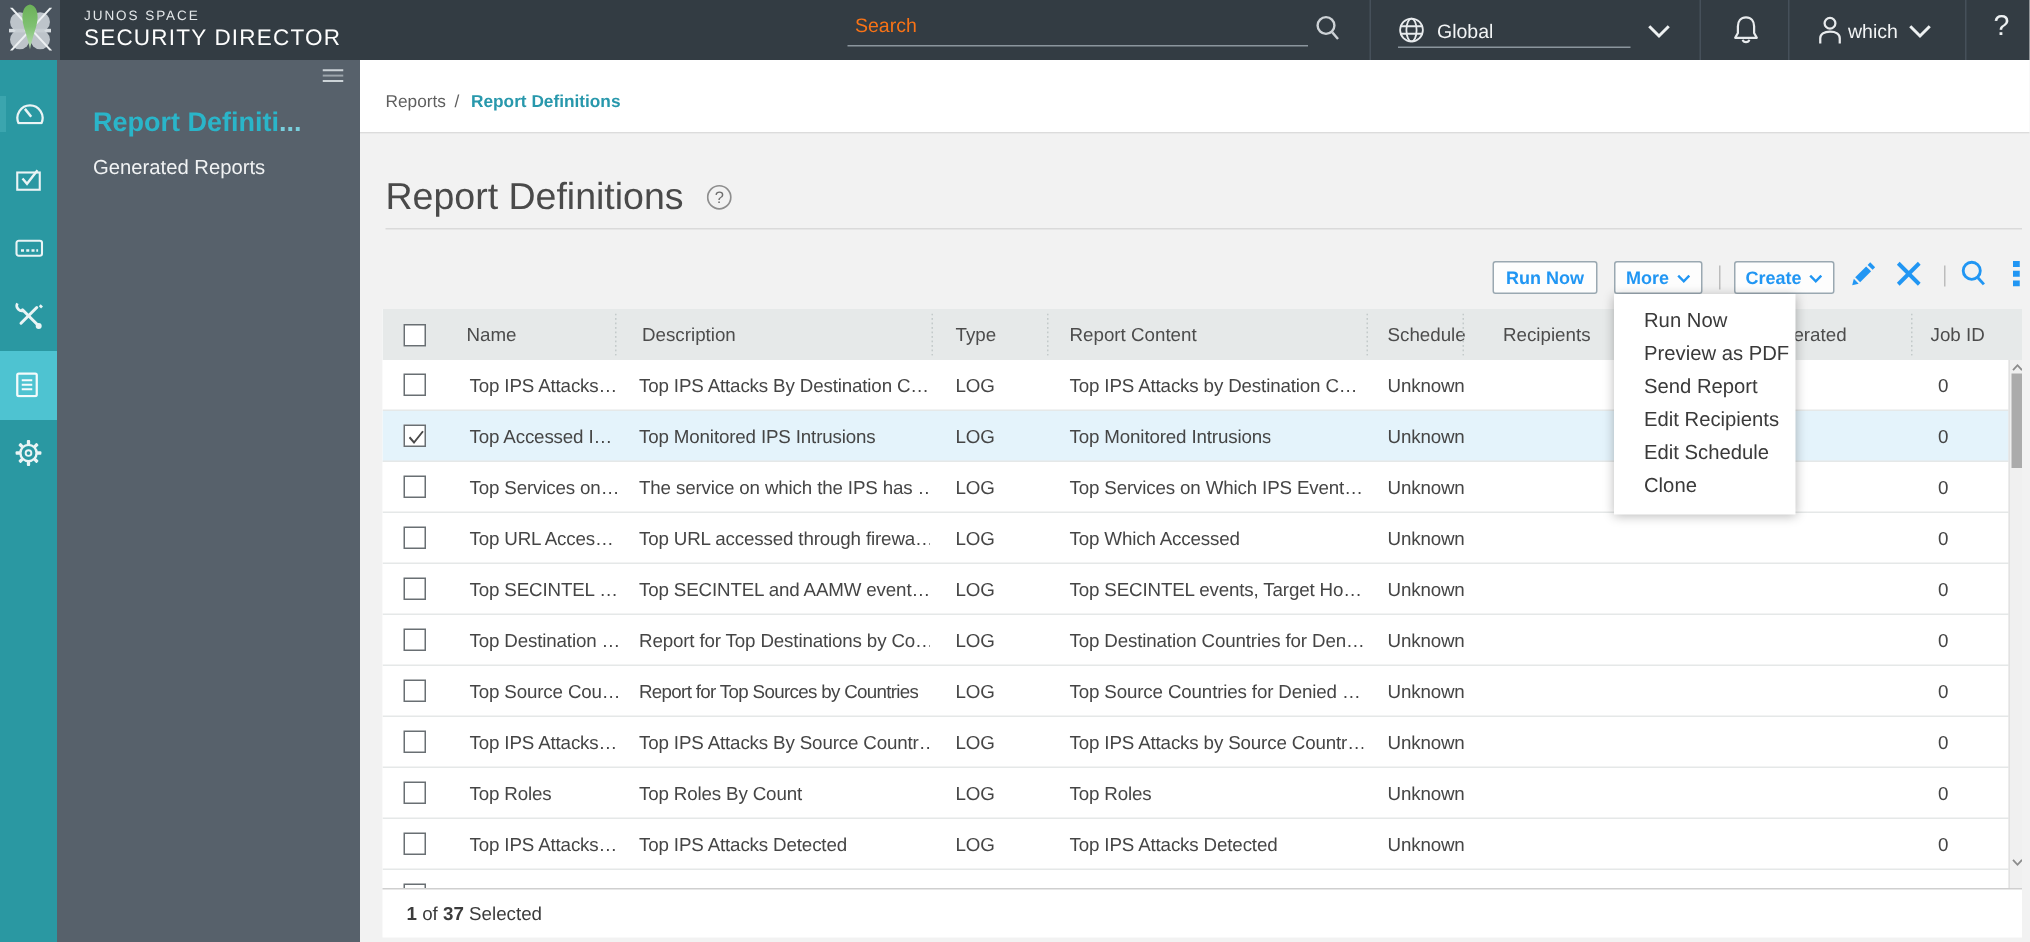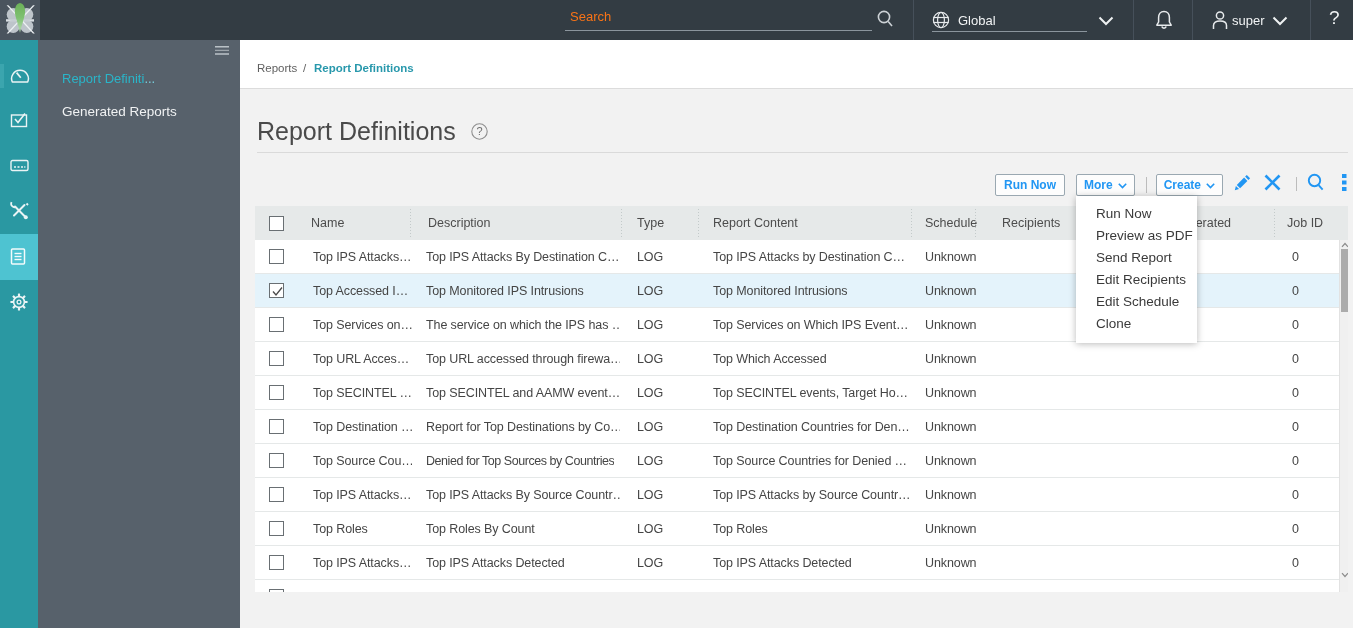--- a/index.html
+++ b/index.html
@@ -16,21 +16,21 @@
 #search-ul{position:absolute;left:565px;top:30px;width:307px;height:1px;background:#8b959d;}
 #glob-ul{position:absolute;left:932px;top:31px;width:155px;height:1px;background:#8b959d;}
 .tb-txt{position:absolute;top:13px;font-size:13px;color:#f2f4f5;}
 #qmark{position:absolute;left:1329px;top:7px;font-size:19px;color:#eef1f2;font-weight:400;}
 
 #rail{position:absolute;left:0;top:40px;width:38px;height:588px;background:#2a98a2;}
 #rail .active{position:absolute;left:0;top:194px;width:38px;height:46px;background:#4ec3d1;}
 .ricon{position:absolute;left:10px;}
 
 #nav{position:absolute;left:38px;top:40px;width:202px;height:588px;background:#57616b;}
-#nav .item1{position:absolute;left:24px;top:31px;font-size:13px;font-weight:normal;color:#2ab5c9;}
+#nav .item1{position:absolute;left:24px;top:31px;font-size:18px;font-weight:bold;color:#2ab5c9;}
 #nav .item1 .dots{color:#79cfdd;}
 #nav .item2{position:absolute;left:24px;top:64px;font-size:13.5px;color:#f0f2f3;}
 
 #main{position:absolute;left:240px;top:40px;width:1113px;height:588px;background:#f2f2f2;}
 #crumb{position:absolute;left:0;top:0;width:1113px;height:49px;background:#fff;border-bottom:1px solid #dcdcdc;}
 #crumb .t{position:absolute;top:22px;font-size:11.5px;}
 #title{position:absolute;left:17px;top:77px;font-size:25px;color:#4a4a4a;letter-spacing:0px;}
 #title-hr{position:absolute;left:17px;top:112px;width:1091px;height:1px;background:#dadada;}
 
 .btn{position:absolute;top:134px;height:22px;border:1px solid #9aa8b1;border-radius:2px;background:#fdfdfd;color:#2196f3;font-size:12px;font-weight:bold;text-align:center;line-height:20px;}
@@ -74,20 +74,24 @@
       <defs>
           <linearGradient id="leaf" x1="0" y1="0" x2="0" y2="1">
         <stop offset="0" stop-color="#6cb158"></stop>
             <stop offset="0.5" stop-color="#7fc172"></stop>
             <stop offset="1" stop-color="#b9e0b4"></stop>
       </linearGradient>
         </defs>
       <path d="M15.6 7 C16.3 4.8 17.9 3.3 20 3 C22.1 3.3 23.7 4.8 24.4 7 C25.4 10 25.2 13.3 24.4 16.5 C23.2 21.3 21.4 26 20 32.8 C18.6 26 16.8 21.3 15.6 16.5 C14.8 13.3 14.6 10 15.6 7 Z" fill="url(#leaf)"></path>
     </svg>
   </div>
+  <div id="brand">
+    <div class="l1">JUNOS SPACE</div>
+    <div class="l2">SECURITY DIRECTOR</div>
+  </div>
   <div id="search-ph">Search</div>
   <div id="search-ul"></div>
   <svg class="abs" style="left:876px;top:9px" width="18" height="19" viewBox="0 0 18 19">
     <circle cx="8" cy="8" r="5.6" fill="none" stroke="#cdd2d6" stroke-width="1.6"></circle>
     <line x1="12.2" y1="12.6" x2="16" y2="17" stroke="#cdd2d6" stroke-width="1.6"></line>
   </svg>
   <div class="tb-div" style="left:913px"></div>
   <svg class="abs" style="left:932px;top:11px" width="18" height="18" viewBox="0 0 18 18">
     <g fill="none" stroke="#e8ebed" stroke-width="1.2">
       <circle cx="9" cy="9" r="7.6"></circle>
@@ -104,21 +108,21 @@
   <div class="tb-div" style="left:1133px"></div>
   <svg class="abs" style="left:1155px;top:10px" width="18" height="20" viewBox="0 0 18 20">
     <path d="M9 1.5 C5.5 1.5 3.6 4.2 3.6 7.5 L3.6 12 L1.8 15.2 L16.2 15.2 L14.4 12 L14.4 7.5 C14.4 4.2 12.5 1.5 9 1.5 Z" fill="none" stroke="#e8ebed" stroke-width="1.5" stroke-linejoin="round"></path>
     <path d="M6.8 16.5 a2.3 2.3 0 0 0 4.4 0" fill="none" stroke="#e8ebed" stroke-width="1.5"></path>
   </svg>
   <div class="tb-div" style="left:1192px"></div>
   <svg class="abs" style="left:1211px;top:10px" width="18" height="20" viewBox="0 0 18 20">
     <circle cx="9" cy="5.5" r="3.6" fill="none" stroke="#e8ebed" stroke-width="1.5"></circle>
     <path d="M2.5 19 L2.5 15.5 C2.5 12.8 5 11 9 11 C13 11 15.5 12.8 15.5 15.5 L15.5 19" fill="none" stroke="#e8ebed" stroke-width="1.5"></path>
   </svg>
-  <div class="tb-txt" style="left:1232px;">super</div>
+  <div class="tb-txt" style="left:1232px;">which</div>
   <svg class="abs" style="left:1272px;top:16px" width="16" height="10" viewBox="0 0 16 10">
     <polyline points="1.5,1.5 8,8 14.5,1.5" fill="none" stroke="#eef1f2" stroke-width="2"></polyline>
   </svg>
   <div class="tb-div" style="left:1310px"></div>
   <div id="qmark">?</div>
 </div>
 
 <div id="rail">
   <div class="active"></div>
   <div style="position:absolute;left:0;top:24px;width:4px;height:24px;background:#3ba5ae;"></div>
@@ -314,21 +318,21 @@
           <div class="cell" style="left:58px;max-width:99px">Top Destination …</div>
           <div class="cell" style="left:171px;max-width:194px">Report for Top Destinations by Co…</div>
           <div class="cell" style="left:382px">LOG</div>
           <div class="cell" style="left:458px;max-width:196px">Top Destination Countries for Den…</div>
           <div class="cell" style="left:670px">Unknown</div>
           <div class="cell" style="left:1037px">0</div>
         </div>
         <div class="row" style="top:238px">
           <div class="cbx"></div>
           <div class="cell" style="left:58px;max-width:99px">Top Source Cou…</div>
-          <div class="cell" style="left:171px;max-width:194px;letter-spacing:-0.45px">Denied for Top Sources by Countries</div>
+          <div class="cell" style="left:171px;max-width:194px;letter-spacing:-0.45px">Report for Top Sources by Countries</div>
           <div class="cell" style="left:382px">LOG</div>
           <div class="cell" style="left:458px;max-width:196px">Top Source Countries for Denied …</div>
           <div class="cell" style="left:670px">Unknown</div>
           <div class="cell" style="left:1037px">0</div>
         </div>
         <div class="row" style="top:272px">
           <div class="cbx"></div>
           <div class="cell" style="left:58px;max-width:99px">Top IPS Attacks…</div>
           <div class="cell" style="left:171px;max-width:194px">Top IPS Attacks By Source Countr…</div>
           <div class="cell" style="left:382px">LOG</div>
@@ -362,20 +366,23 @@
       <svg class="abs" style="left:1px;top:2px" width="8" height="6" viewBox="0 0 8 6">
           <polyline points="1,4.8 4,1.5 7,4.8" fill="none" stroke="#8c8c8c" stroke-width="1.2"></polyline>
         </svg>
       <div class="thumb"></div>
       <svg class="abs" style="left:1px;top:332px" width="8" height="6" viewBox="0 0 8 6">
           <polyline points="1,1.2 4,4.5 7,1.2" fill="none" stroke="#8c8c8c" stroke-width="1.2"></polyline>
         </svg>
     </div>
   </div>
 
+  <div id="foot">
+      <span style="position:absolute;left:16px;top:9px;"><b>1</b> of <b>37</b> Selected</span>
+    </div>
 
   <div id="menu">
     <div>Run Now</div>
     <div>Preview as PDF</div>
     <div>Send Report</div>
     <div>Edit Recipients</div>
     <div>Edit Schedule</div>
     <div>Clone</div>
   </div>
 </div>

